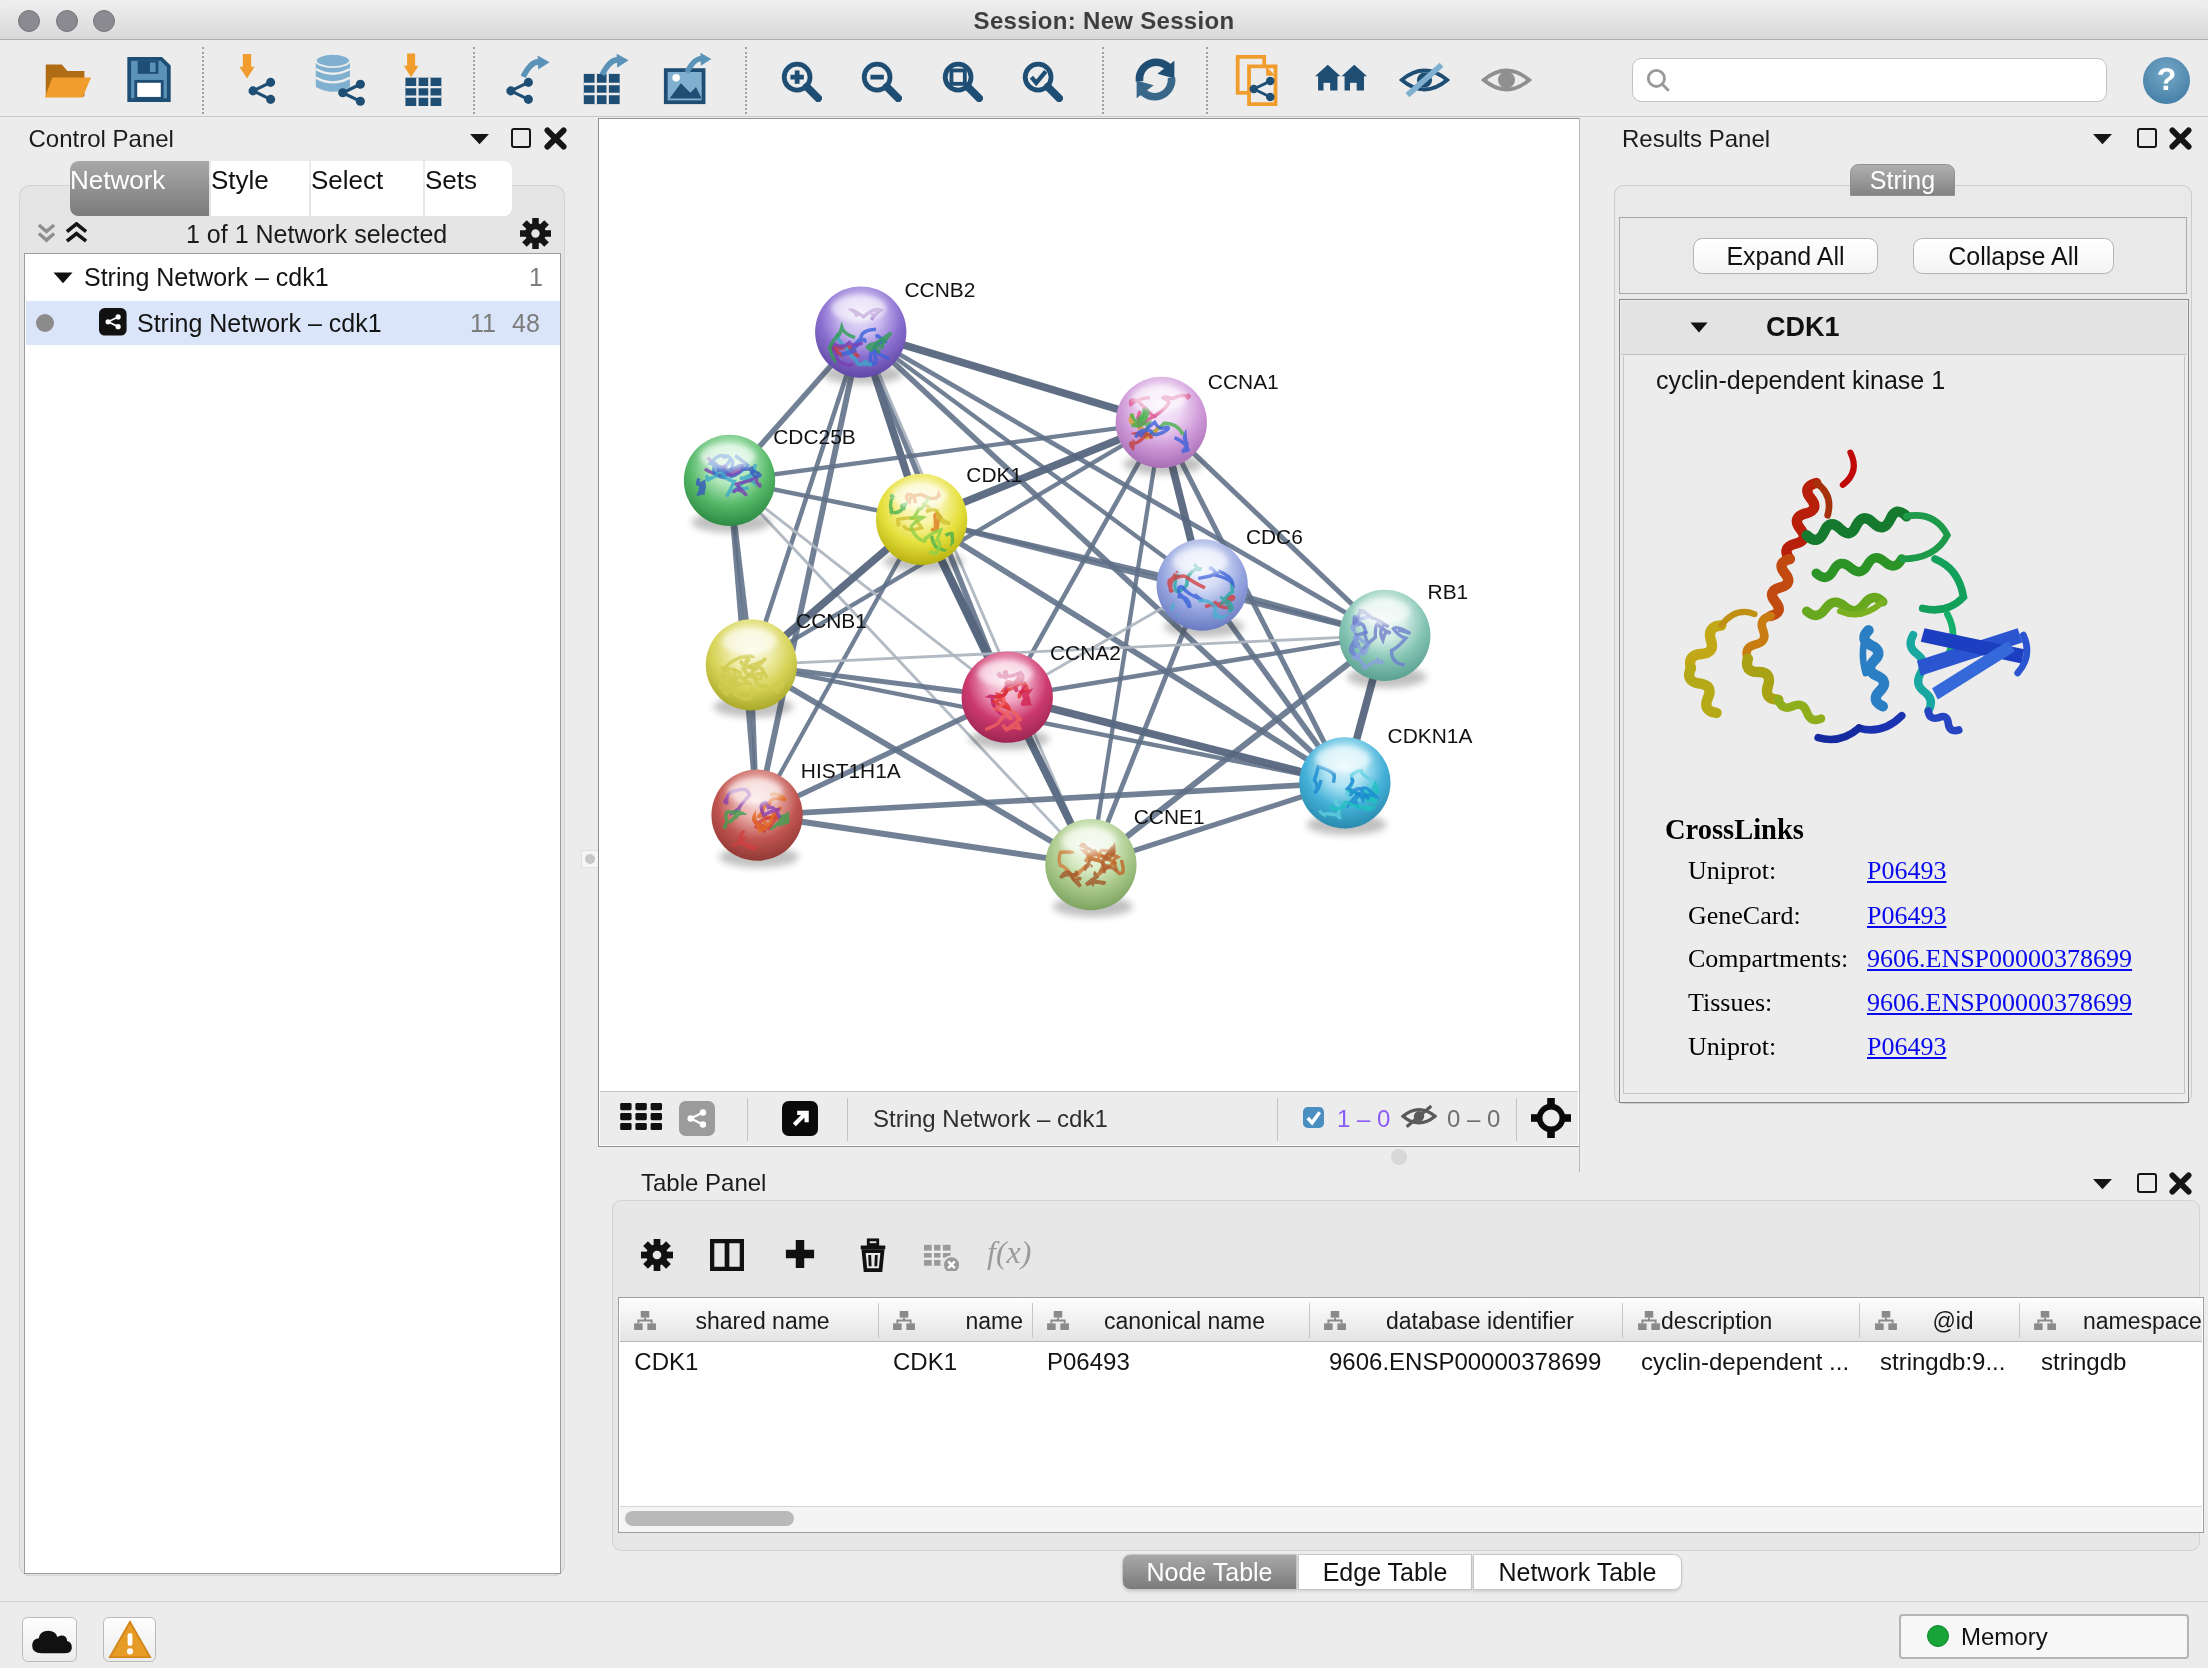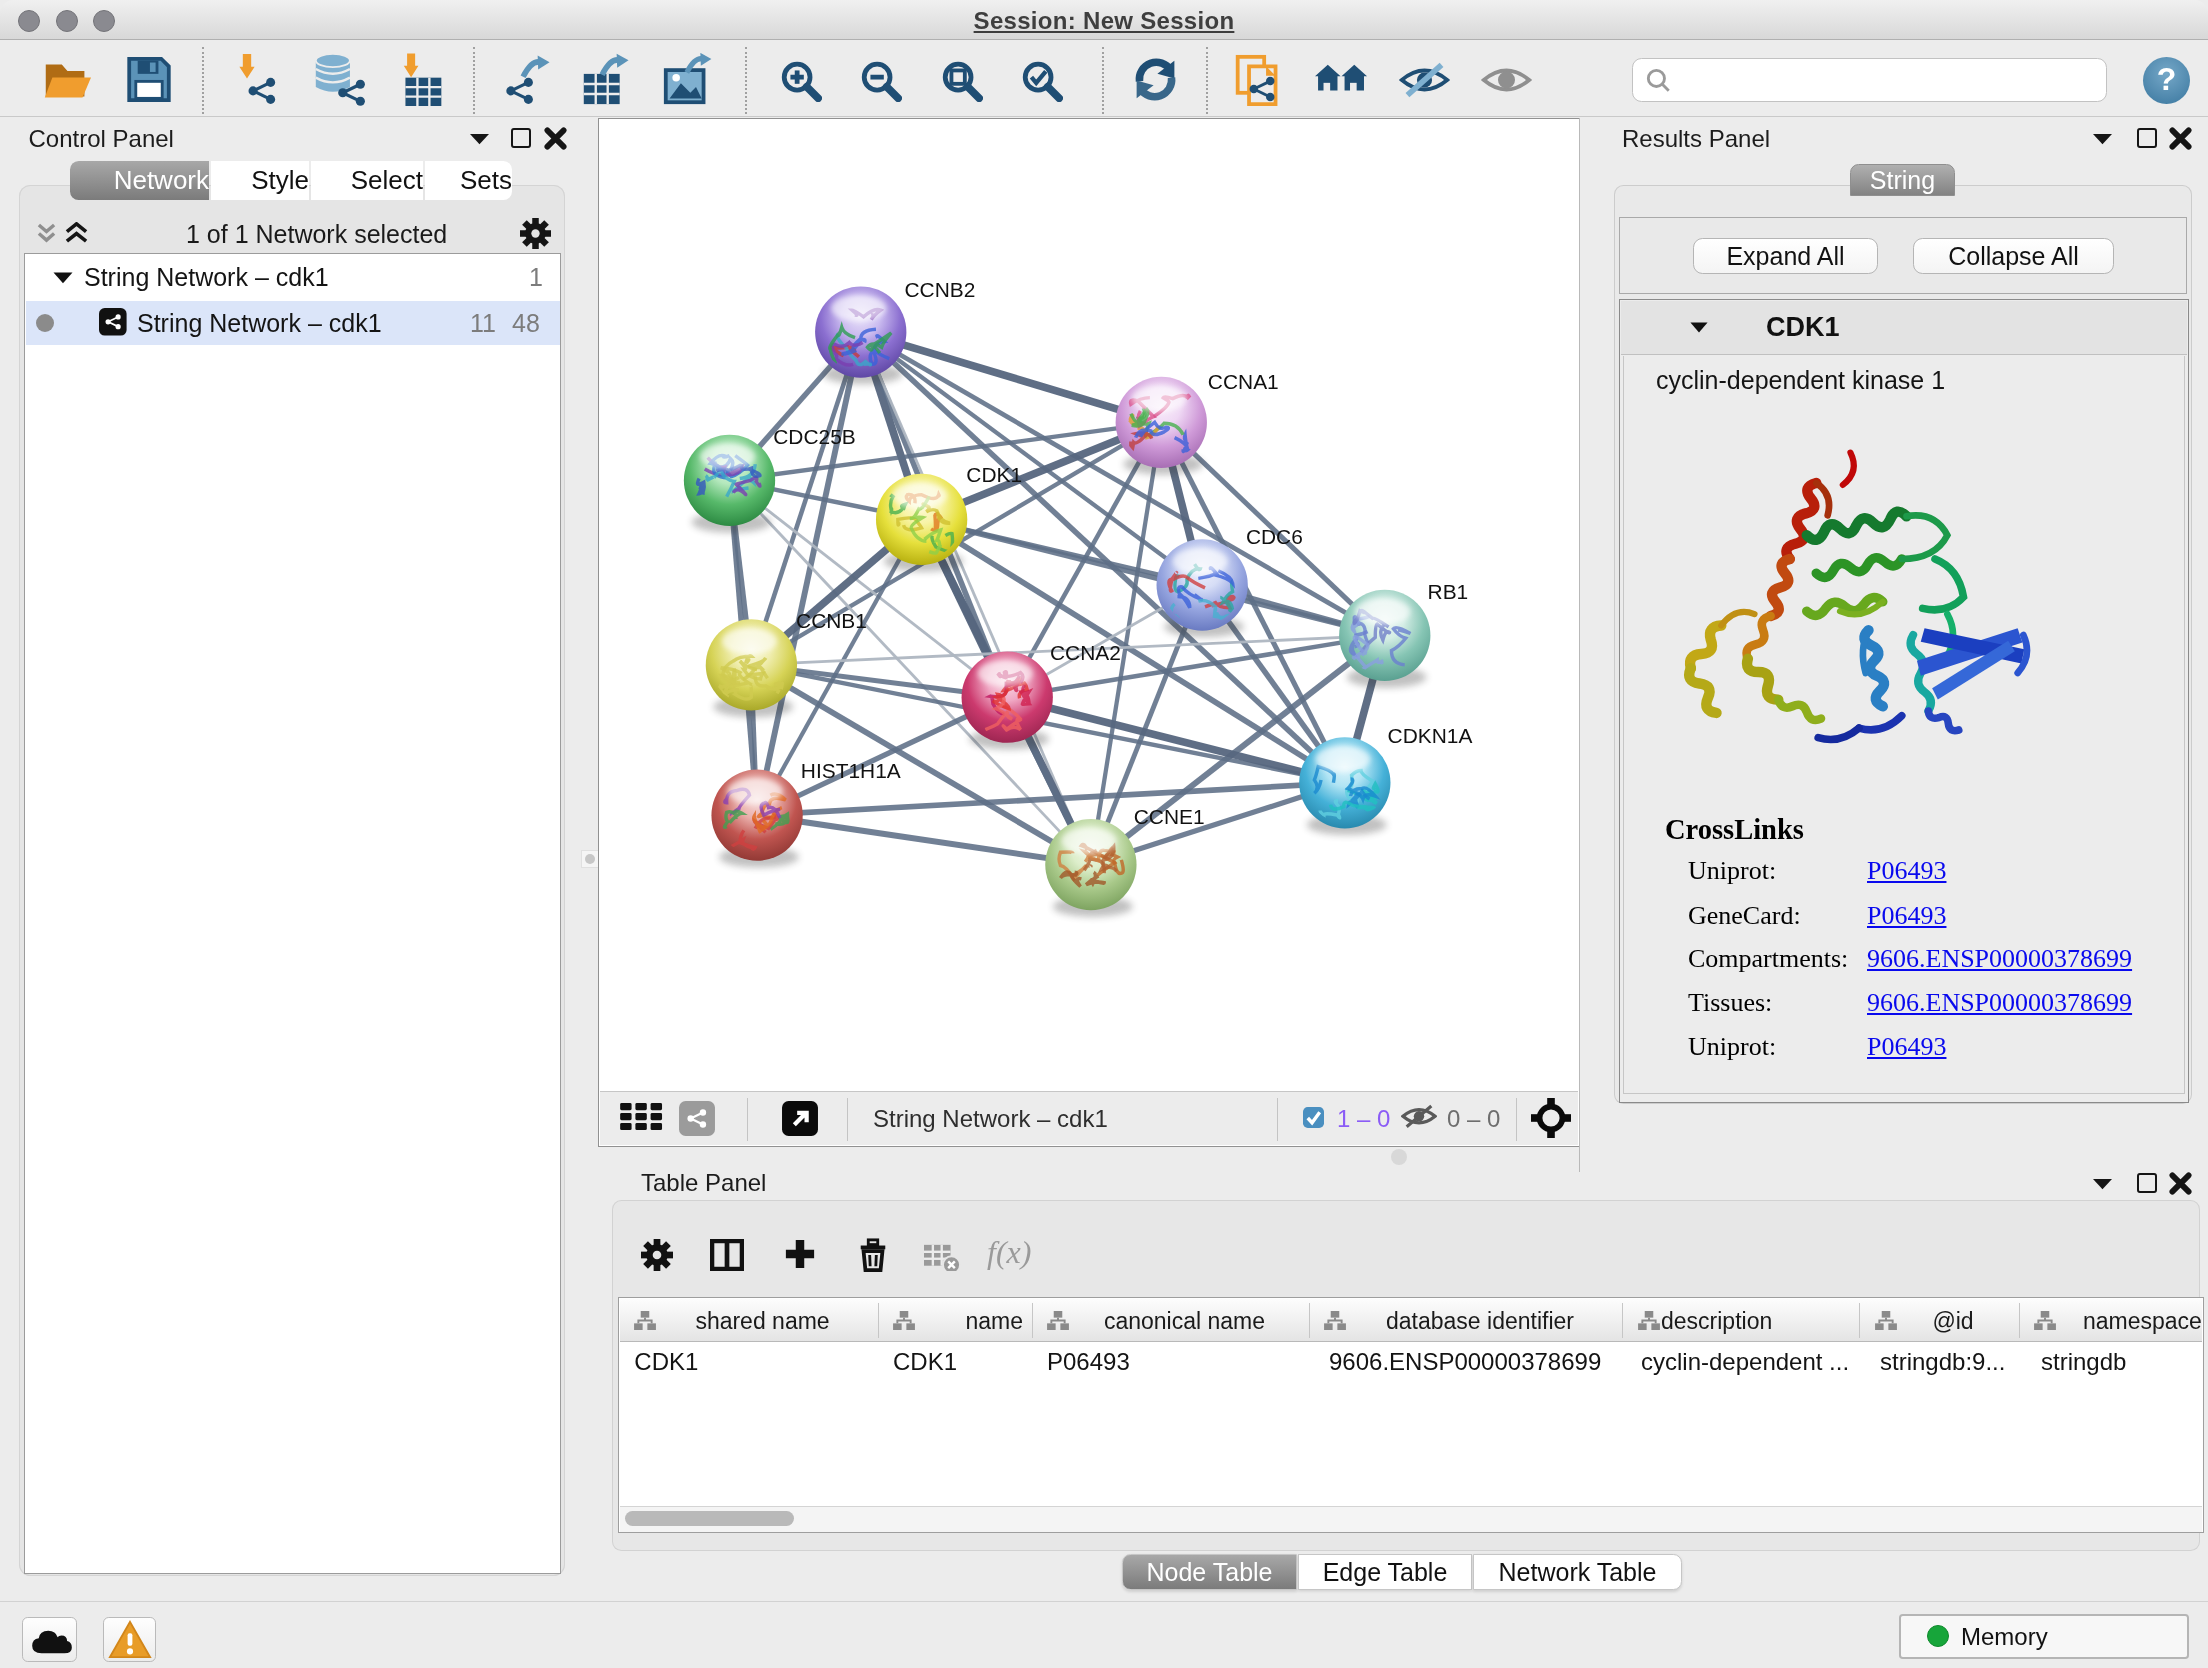--- a/index.html
+++ b/index.html
@@ -1,29 +1,29 @@
 <!DOCTYPE html>
 <html style="font-size:15px"><head>
 <meta charset="utf-8">
 <style>
 * { margin:0; padding:0; box-sizing:border-box; }
 html,body { width:2208px; height:1668px; }
 body { font-family:"Liberation Sans",sans-serif; background:#ececec; position:relative; overflow:hidden; }
 .abs { position:absolute; }
 .titlebar { left:0; top:0; width:2208px; height:40px; background:linear-gradient(#f0f0f0,#d8d8d8); border-bottom:1.9px solid #b0b0b0; border-radius:13.3px 13.3px 0 0; }
 .tl { border-radius:50%; width:22px; height:22px; top:9.5px; background:#8a8a90; border:1.4px solid #747479; }
-.title { top:6.7px; width:2208px; text-align:center; font-size:24px; font-weight:bold; color:#3e3e3e; letter-spacing:0.3px;text-decoration:underline; }
+.title { top:6.7px; width:2208px; text-align:center; font-size:24px; font-weight:bold; color:#3e3e3e; letter-spacing:0.3px; }
 .toolbar { left:0; top:42px; width:2208px; height:75px; background:#ececec; border-bottom:1px solid #c9c9c9; }
 .tsep { top:47px; height:67px; width:0; border-left:2.9px dotted #a0a0a0; }
 .searchbox { left:1632px; top:58px; width:475px; height:44px; background:#fff; border:1.9px solid #c2c2c2; border-radius:9.5px; }
 .help { left:2143px; top:57px; width:47px; height:47px; border-radius:50%; background:radial-gradient(circle at 50% 35%, #76a8c8, #39769e); color:#fff; font-size:32px; font-weight:bold; text-align:center; line-height:45px; }
 
 
 .phead { font-size:24px; color:#1c1c1c; }
-.tabseg { position:absolute; top:0; height:39px; font-size:26px; text-align:right; color:#111; background:#fff; }
+.tabseg { position:absolute; top:0; height:55px; font-size:26px; text-align:left; color:#111; background:#fff; }
 .tabseg.sel { background:linear-gradient(#a8a8a8,#7b7b7b); color:#fff; }
 .cp-container { left:19px; top:185px; width:546px; height:1391px; background:#e5e5e5; border-radius:11.4px; box-shadow:0 0 0 1px #d4d4d4 inset; }
 .whitebox { background:#fff; border:1.9px solid #9b9b9b; }
 .tree { left:24px; top:253px; width:537px; height:1321px; }
 .trow1 { left:26px; top:255px; width:534px; height:46px; background:#fff; }
 .trow2 { left:26px; top:301px; width:534px; height:44px; background:#dbe5f9; }
 .treetext { font-size:25px; color:#141414; }
 .graynum { font-size:25px; color:#7c7c7c; }
 
 

